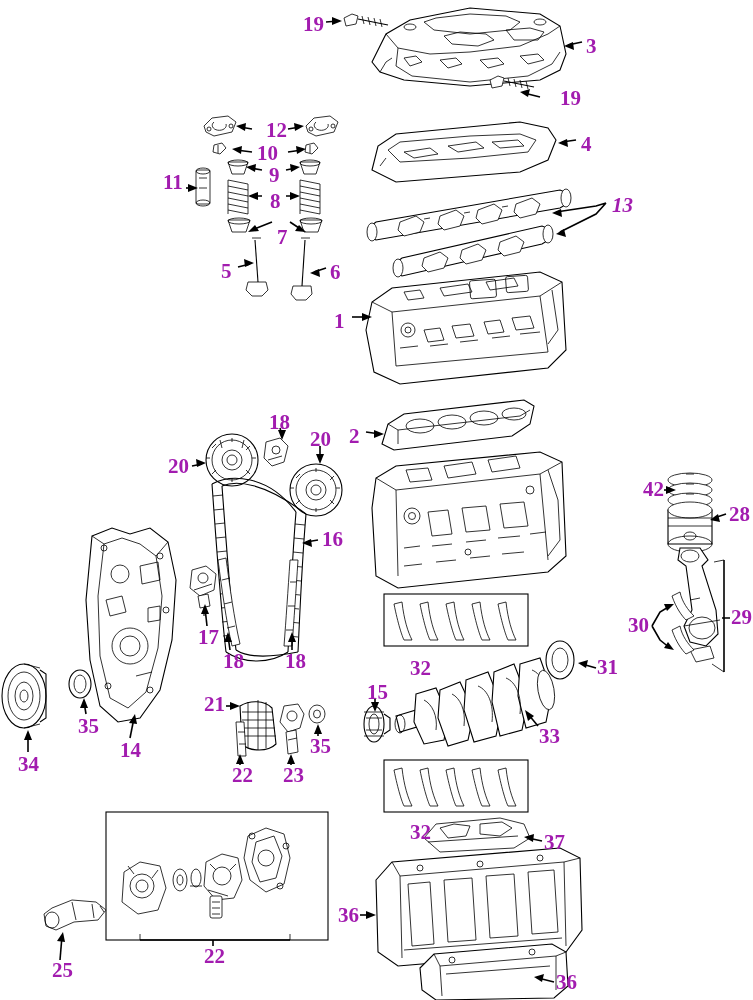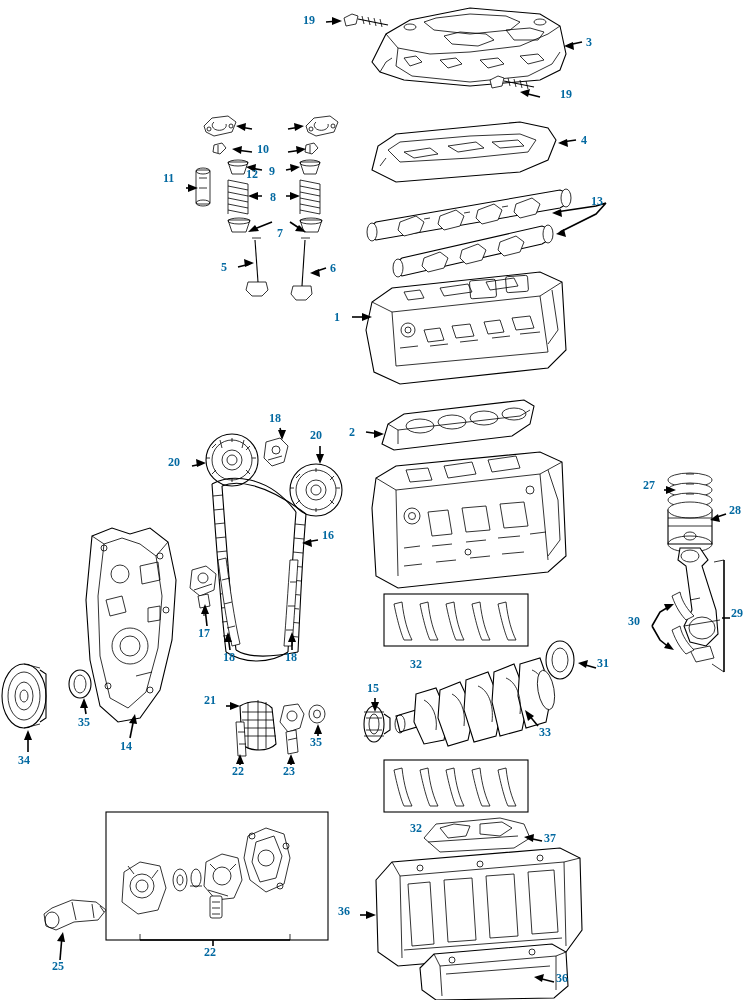--- a/index.html
+++ b/index.html
@@ -21,22 +21,22 @@
     position: absolute;
     left: 0;
     top: 0;
     width: 753px;
     height: 1000px;
   }
   .callout {
     position: absolute;
     font-family: "Liberation Serif", serif;
     font-weight: bold;
-    font-size: 12px;
-    color: #0369a1;
+    font-size: 21px;
+    color: #a21caf;
     line-height: 1;
     white-space: nowrap;
   }
   .art .ln {
     stroke: #000000;
     fill: none;
     stroke-width: 1.1;
   }
   .art .thin {
     stroke: #000000;
@@ -625,40 +625,40 @@
   <div class="callout" style="left:349px;  top:426px;">2</div>
   <div class="callout" style="left:586px;  top:36px;">3</div>
   <div class="callout" style="left:581px;  top:134px;">4</div>
   <div class="callout" style="left:221px;  top:261px;">5</div>
   <div class="callout" style="left:330px;  top:262px;">6</div>
   <div class="callout" style="left:277px;  top:227px;">7</div>
   <div class="callout" style="left:270px;  top:191px;">8</div>
   <div class="callout" style="left:269px;  top:165px;">9</div>
   <div class="callout" style="left:257px;  top:143px;">10</div>
   <div class="callout" style="left:163px;  top:172px;">11</div>
-  <div class="callout" style="left:246px;  top:120px;margin-top:48px;">12</div>
-  <div class="callout" style="left:591px;  top:195px;">13</div>
+  <div class="callout" style="left:266px;  top:120px;">12</div>
+  <div class="callout" style="left:612px;  top:195px;font-style:italic;">13</div>
   <div class="callout" style="left:120px;  top:740px;">14</div>
   <div class="callout" style="left:367px;  top:682px;">15</div>
   <div class="callout" style="left:322px;  top:529px;">16</div>
   <div class="callout" style="left:198px;  top:627px;">17</div>
   <div class="callout" style="left:269px;  top:412px;">18</div>
   <div class="callout" style="left:223px;  top:651px;">18</div>
   <div class="callout" style="left:285px;  top:651px;">18</div>
   <div class="callout" style="left:303px;  top:14px;">19</div>
   <div class="callout" style="left:560px;  top:88px;">19</div>
   <div class="callout" style="left:168px;  top:456px;">20</div>
   <div class="callout" style="left:310px;  top:429px;">20</div>
   <div class="callout" style="left:204px;  top:694px;">21</div>
   <div class="callout" style="left:232px;  top:765px;">22</div>
   <div class="callout" style="left:283px;  top:765px;">23</div>
   <div class="callout" style="left:310px;  top:736px;">35</div>
   <div class="callout" style="left:52px;   top:960px;">25</div>
   <div class="callout" style="left:204px;  top:946px;">22</div>
-  <div class="callout" style="left:643px;  top:479px;">27</div>
+  <div class="callout" style="left:643px;  top:479px;">42</div>
   <div class="callout" style="left:729px;  top:504px;">28</div>
   <div class="callout" style="left:731px;  top:607px;">29</div>
   <div class="callout" style="left:628px;  top:615px;">30</div>
   <div class="callout" style="left:597px;  top:657px;font-family:Liberation Serif, serif;">31</div>
   <div class="callout" style="left:410px;  top:658px;">32</div>
   <div class="callout" style="left:410px;  top:822px;">32</div>
   <div class="callout" style="left:539px;  top:726px;">33</div>
   <div class="callout" style="left:18px;   top:754px;">34</div>
   <div class="callout" style="left:78px;   top:716px;">35</div>
   <div class="callout" style="left:338px;  top:905px;">36</div>

